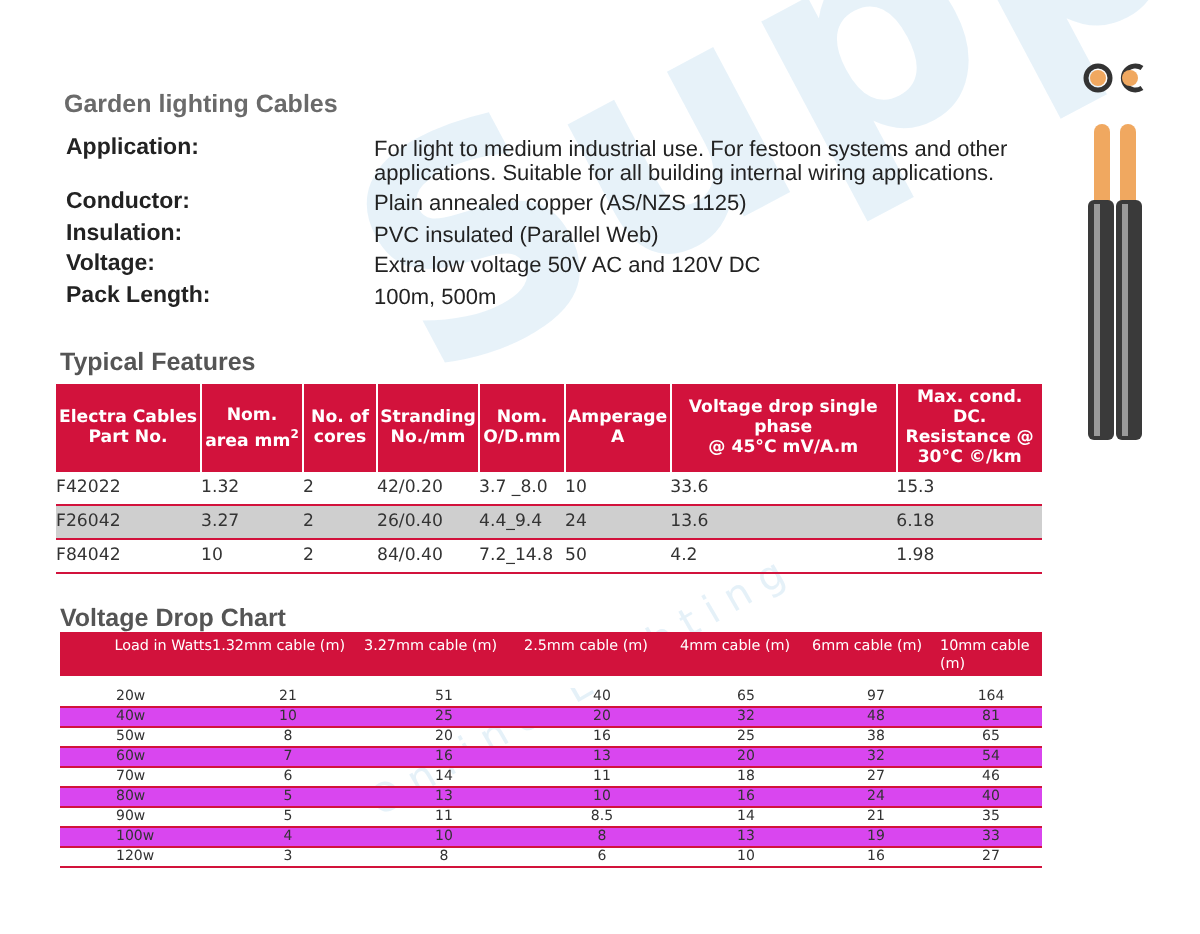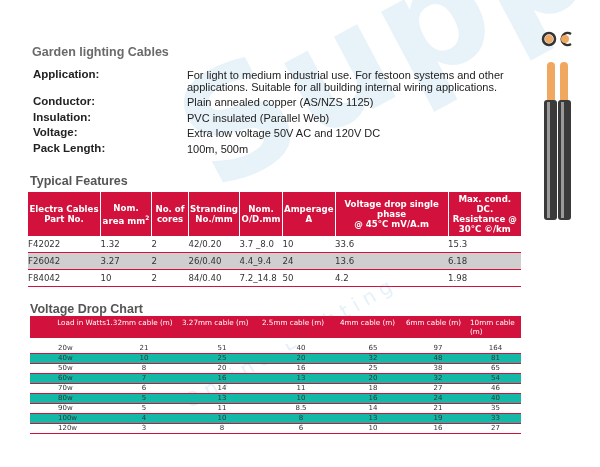--- a/index.html
+++ b/index.html
@@ -15,21 +15,21 @@
   .t1 { left:28px; top:192px; width:493px; }
   .t1 th { background:#d2123c; color:#fff; font-size:8.6px; font-weight:bold; line-height:10px; padding:2px 1px; border-left:1px solid #fff; text-align:center; height:27px; }
   .t1 th:first-child { border-left:none; }
   .t1 td { font-size:8.6px; height:16px; line-height:10px; padding:0; border-bottom:1.5px solid #d2123c; color:#333; }
   .t1 tr.alt td { background:#cfcfcf;margin-top:24px; }
   .t2 { left:30px; top:316px; width:491px; }
   .t2 th { background:#d2123c; color:#fff; font-size:7.2px; font-weight:normal; text-align:left; height:20px; vertical-align:top; padding:2px 0 0 0; }
   .t2 th:first-child { text-align:right; padding-left:6px; }
   .t2 td { font-size:7px; text-align:center; height:9px; line-height:9px; padding:0; border-bottom:1.5px solid #d2123c; color:#333; }
   .t2 td:first-child { text-align:left; padding-left:28px; }
-  .t2 tr.alt td { background:#14b8a6; }
+  .t2 tr.alt td { background:#d946ef; }
   .t2 tr.gap td { height:6px; border-bottom:none; background:#fff; }
   sup { font-size:6px; }
   .cable-img { position:absolute; left:538px; top:30px; width:40px; height:190px; }
 </style>
 </head>
 <body>
 
 <div class="watermark">Supply</div>
 <div class="wm2">Online Lighting</div>
 

